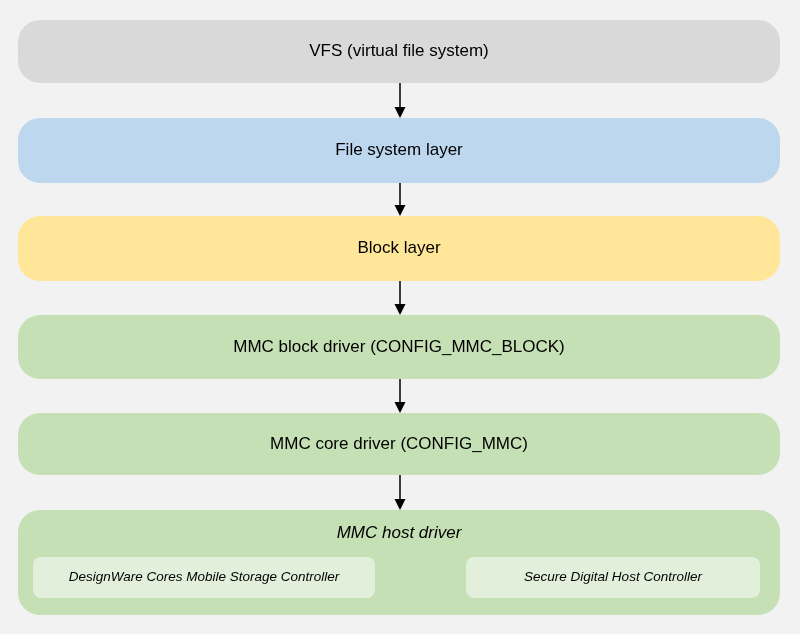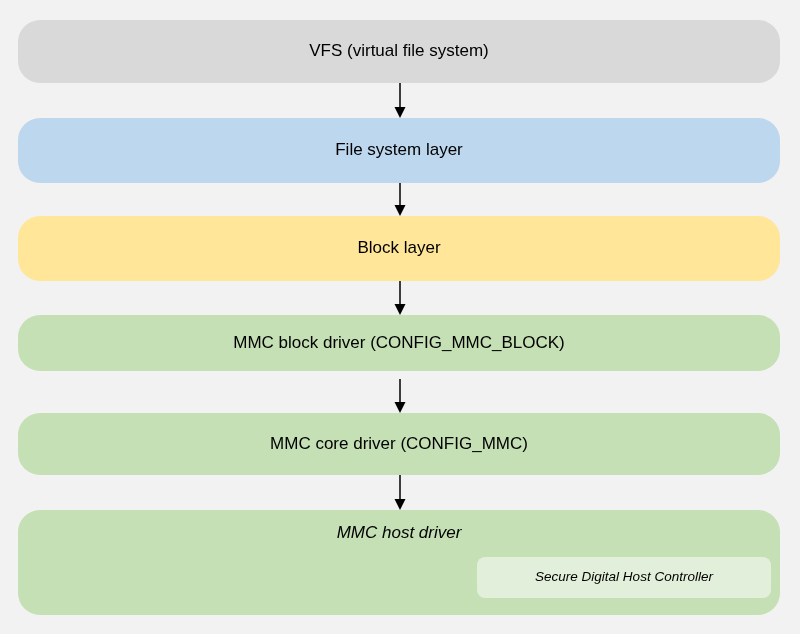--- a/index.html
+++ b/index.html
@@ -28,21 +28,21 @@
     align-items: center;
     justify-content: center;
     color: #000000;
     font-size: 17px;
     line-height: 1.2;
     text-align: center;
   }
   .box-vfs        { top: 20px;  height: 63px; }
   .box-fs         { top: 118px; height: 65px; }
   .box-block      { top: 216px; height: 65px; }
-  .box-mmc-block  { top: 315px; height: 56px; }
+  .box-mmc-block  { top: 315px; height: 64px; }
   .box-mmc-core   { top: 413px; height: 62px; }
   .box-mmc-host   {
     top: 510px;
     height: 105px;
     display: block;
     font-style: italic;
   }
   .host-title {
     position: absolute;
     top: 13px;
@@ -58,21 +58,21 @@
     height: 41px;
     border-radius: 8px;
     display: flex;
     align-items: center;
     justify-content: center;
     font-size: 13.5px;
     color: #000000;
     text-align: center;
   }
   .sub-box-1 { left: 15px;  width: 342px; }
-  .sub-box-2 { left: 448px; width: 294px; margin-left: 11px; }
+  .sub-box-2 { left: 448px; width: 294px; }
   .arrow {
     position: absolute;
     left: 393px;
     width: 14px;
   }
   .arrow-1 { top: 83px;  height: 35px; }
   .arrow-2 { top: 183px; height: 33px; }
   .arrow-3 { top: 281px; height: 34px; }
   .arrow-4 { top: 379px; height: 34px; }
   .arrow-5 { top: 475px; height: 35px; }
@@ -133,18 +133,21 @@
 
   <div class="arrow arrow-5">
     <svg viewBox="0 0 14 35" xmlns="http://www.w3.org/2000/svg">
       <line x1="7" y1="0" x2="7" y2="25" stroke="#000000" stroke-width="1.5"></line>
       <polygon points="1.5,24 12.5,24 7,35" fill="#000000"></polygon>
     </svg>
   </div>
 
   <div class="layer-box box-mmc-host" style="background-color: rgb(197, 224, 180);">
     <div class="host-title">MMC host driver</div>
+    <div class="sub-box sub-box-1" style="background-color: rgb(226, 239, 218);">
+      <span>DesignWare Cores Mobile Storage Controller</span>
+    </div>
     <div class="sub-box sub-box-2" style="background-color: rgb(226, 239, 218);">
       <span>Secure Digital Host Controller</span>
     </div>
   </div>
 
 </div>
 
 </body></html>

